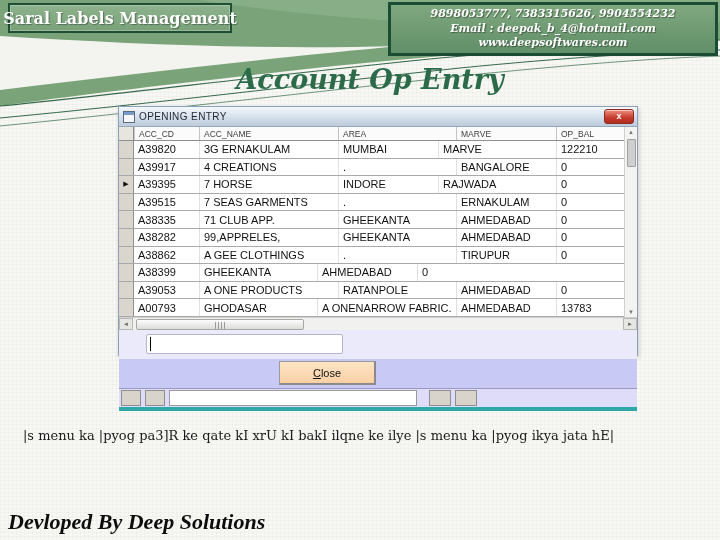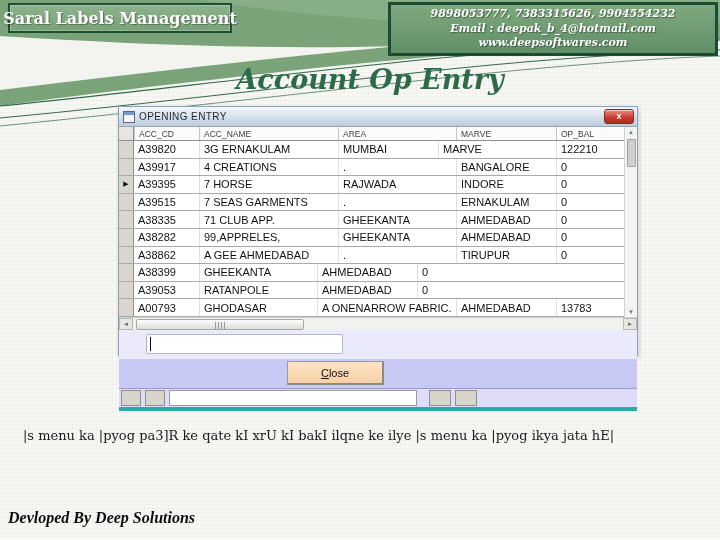--- a/index.html
+++ b/index.html
@@ -94,21 +94,21 @@
 
   
   .search-area { height:29px; flex:none; background:#eaeafb; position:relative; }
   .search-input { position:absolute; left:27px; top:4px; width:197px; height:20px;
     background:#ffffff; border:1px solid #b4b4cc; border-radius:2px;
     font-size:11px; padding-left:4px; outline:none; }
   .caret { position:absolute; left:31px; top:7px; width:1px; height:14px; background:#000; }
 
   
   .close-strip { height:29px; flex:none; background:#c9c9f6; position:relative; }
-  .close-button { position:absolute; left:168px; top:2px; width:97px; height:24px;
+  .close-button { position:absolute; left:160px; top:2px; width:97px; height:24px;
     background:linear-gradient(#fde4c6,#f9d0a4); border:1px solid #9a9a9a;
     border-right:2px solid #8a8a8a; border-bottom:2px solid #8a8a8a;
     font-family:"Liberation Sans", sans-serif; font-size:11px; color:#111; cursor:default; }
   .close-button span { display:block; width:100%; text-align:center; }
   .close-button span::first-letter { text-decoration:underline; }
 
   
   .navigator { height:19px; flex:none; background:#dedcf8; position:relative;
     border-top:1px solid #9a9ac0; }
   .nav-btn { position:absolute; top:1px; width:20px; height:16px; background:#d8d4cc;
@@ -118,21 +118,21 @@
   .nav-box { position:absolute; left:50px; top:1px; width:248px; height:16px;
     background:#ffffff; border:1px solid #9a9a9a; }
 
   .teal-line { height:4px; flex:none; background:#2fa8a8; }
 
   
   .caption { position:absolute; left:0; top:428px; width:637px; z-index:2; text-align:center;
     font-family:"DejaVu Serif", serif; font-size:13px; color:#1a1a1a; white-space:nowrap; }
   .footer { position:absolute; left:8px; top:509px; z-index:2;
     font-family:"Liberation Serif", serif; font-style:italic; font-weight:bold;
-    font-size:16px; color:#0d0d0d; }
+    font-size:22px; color:#0d0d0d; }
 </style>
 </head>
 <body>
 
 <div class="stage">
 
   <svg class="swoosh" width="720" height="150" viewBox="0 0 720 150">
     <path d="M0,0 H720 V40 C560,46 420,56 280,72 C170,84 70,96 0,106 Z" fill="#7aa37a"></path>
     <path d="M200,0 C350,24 540,32 720,22 V0 Z" fill="#8fb68f" opacity="0.6"></path>
     <path d="M0,36 C130,44 260,50 400,46 C290,56 130,74 0,90 Z" fill="#f7f7f4" opacity="0.97"></path>
@@ -190,22 +190,22 @@
     <span class="c ar">.</span>
     <span class="c ct">BANGALORE</span>
     <span class="c ob">0</span>
   </div>
           <div class="grid-row">
     <span class="sel">
               <span class="sel-arrow">▶</span>
             </span>
     <span class="c cd">A39395</span>
     <span class="c nm">7 HORSE</span>
+    <span class="c ct">INDORE</span>
     <span class="c ar">RAJWADA</span>
-    <span class="c ct">INDORE</span>
     <span class="c ob">0</span>
   </div>
           <div class="grid-row">
     <span class="sel">
               <span class="sel-arrow"></span>
             </span>
     <span class="c cd">A39515</span>
     <span class="c nm">7 SEAS GARMENTS</span>
     <span class="c ar">.</span>
     <span class="c ct">ERNAKULAM</span>
@@ -229,39 +229,40 @@
     <span class="c nm">99,APPRELES,</span>
     <span class="c ar">GHEEKANTA</span>
     <span class="c ct">AHMEDABAD</span>
     <span class="c ob">0</span>
   </div>
           <div class="grid-row">
     <span class="sel">
               <span class="sel-arrow"></span>
             </span>
     <span class="c cd">A38862</span>
-    <span class="c nm">A GEE AHMEDABAD</span>
+    <span class="c nm">A GEE CLOTHINGS</span>
     <span class="c ar">.</span>
     <span class="c ct">TIRUPUR</span>
     <span class="c ob">0</span>
   </div>
           <div class="grid-row">
     <span class="sel">
               <span class="sel-arrow"></span>
             </span>
     <span class="c cd">A38399</span>
     <span class="c ar">GHEEKANTA</span>
     <span class="c ct">AHMEDABAD</span>
     <span class="c ob">0</span>
   </div>
           <div class="grid-row">
     <span class="sel">
               <span class="sel-arrow"></span>
             </span>
     <span class="c cd">A39053</span>
+    <span class="c nm">A ONE PRODUCTS</span>
     <span class="c ar">RATANPOLE</span>
     <span class="c ct">AHMEDABAD</span>
     <span class="c ob">0</span>
   </div>
           <div class="grid-row">
     <span class="sel">
               <span class="sel-arrow"></span>
             </span>
     <span class="c cd">A00793</span>
     <span class="c ar">GHODASAR</span>

